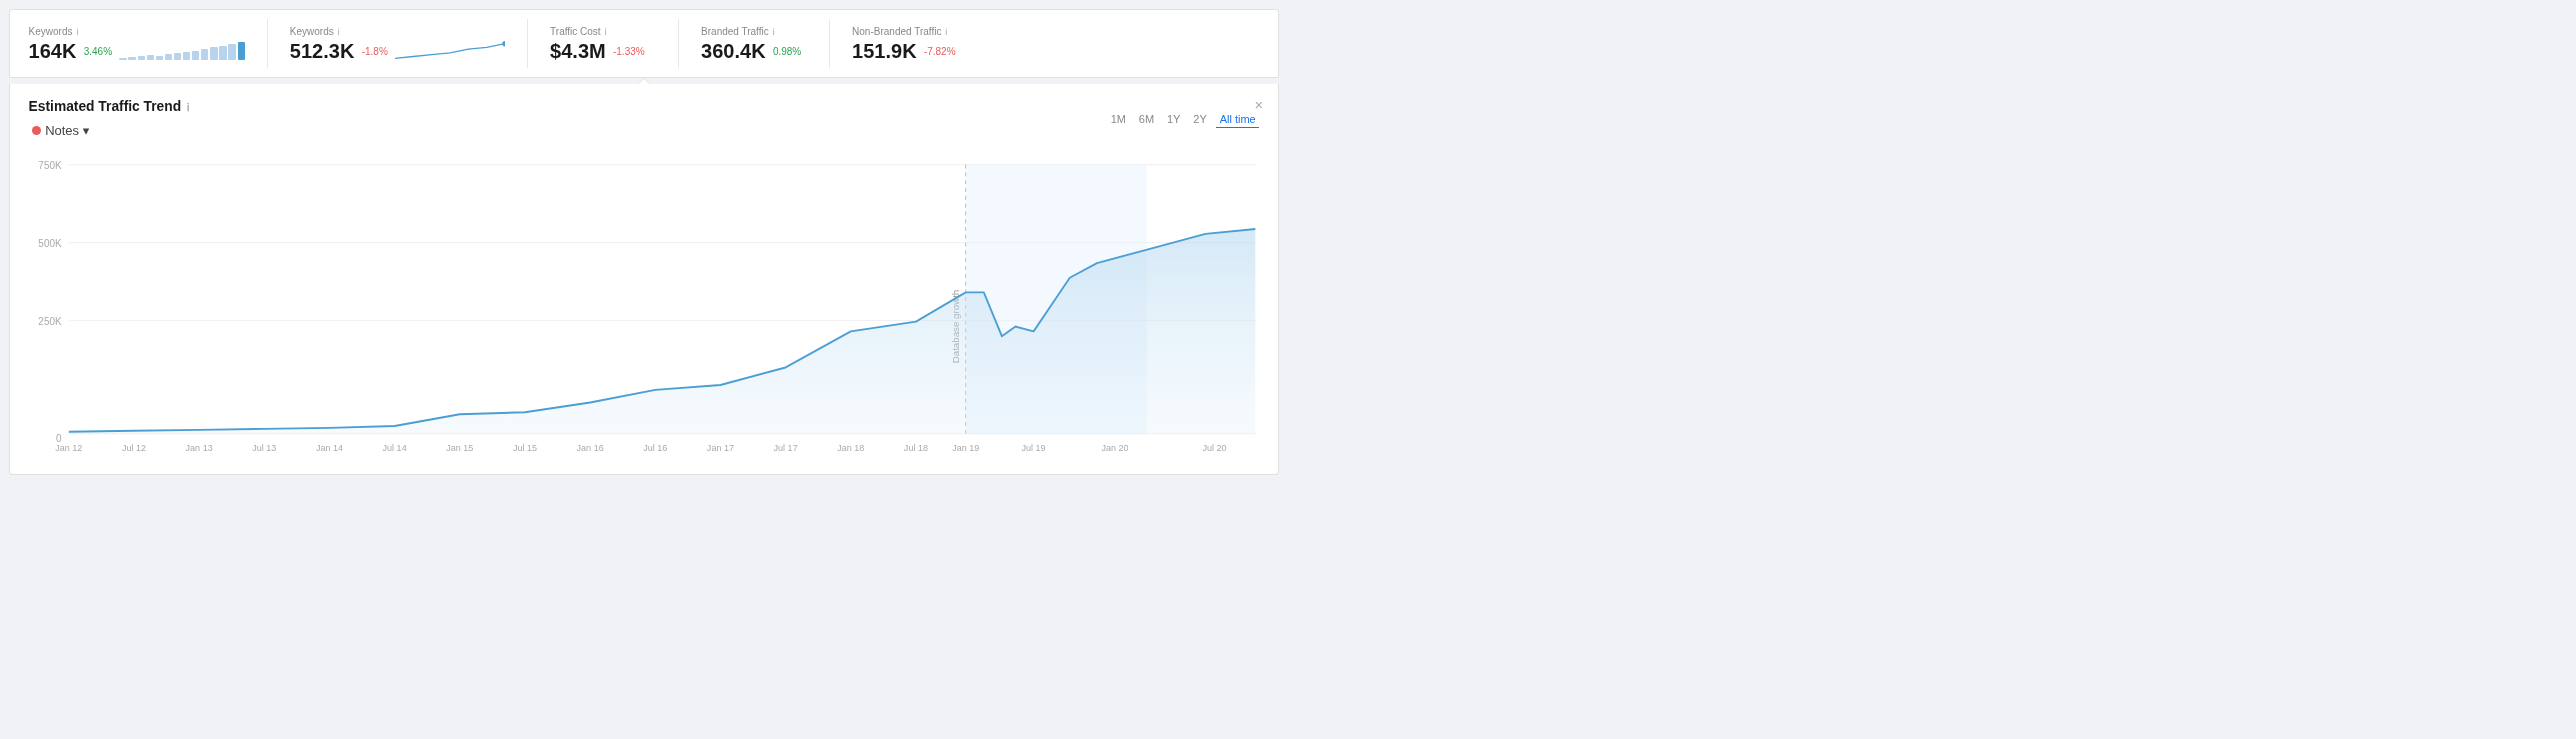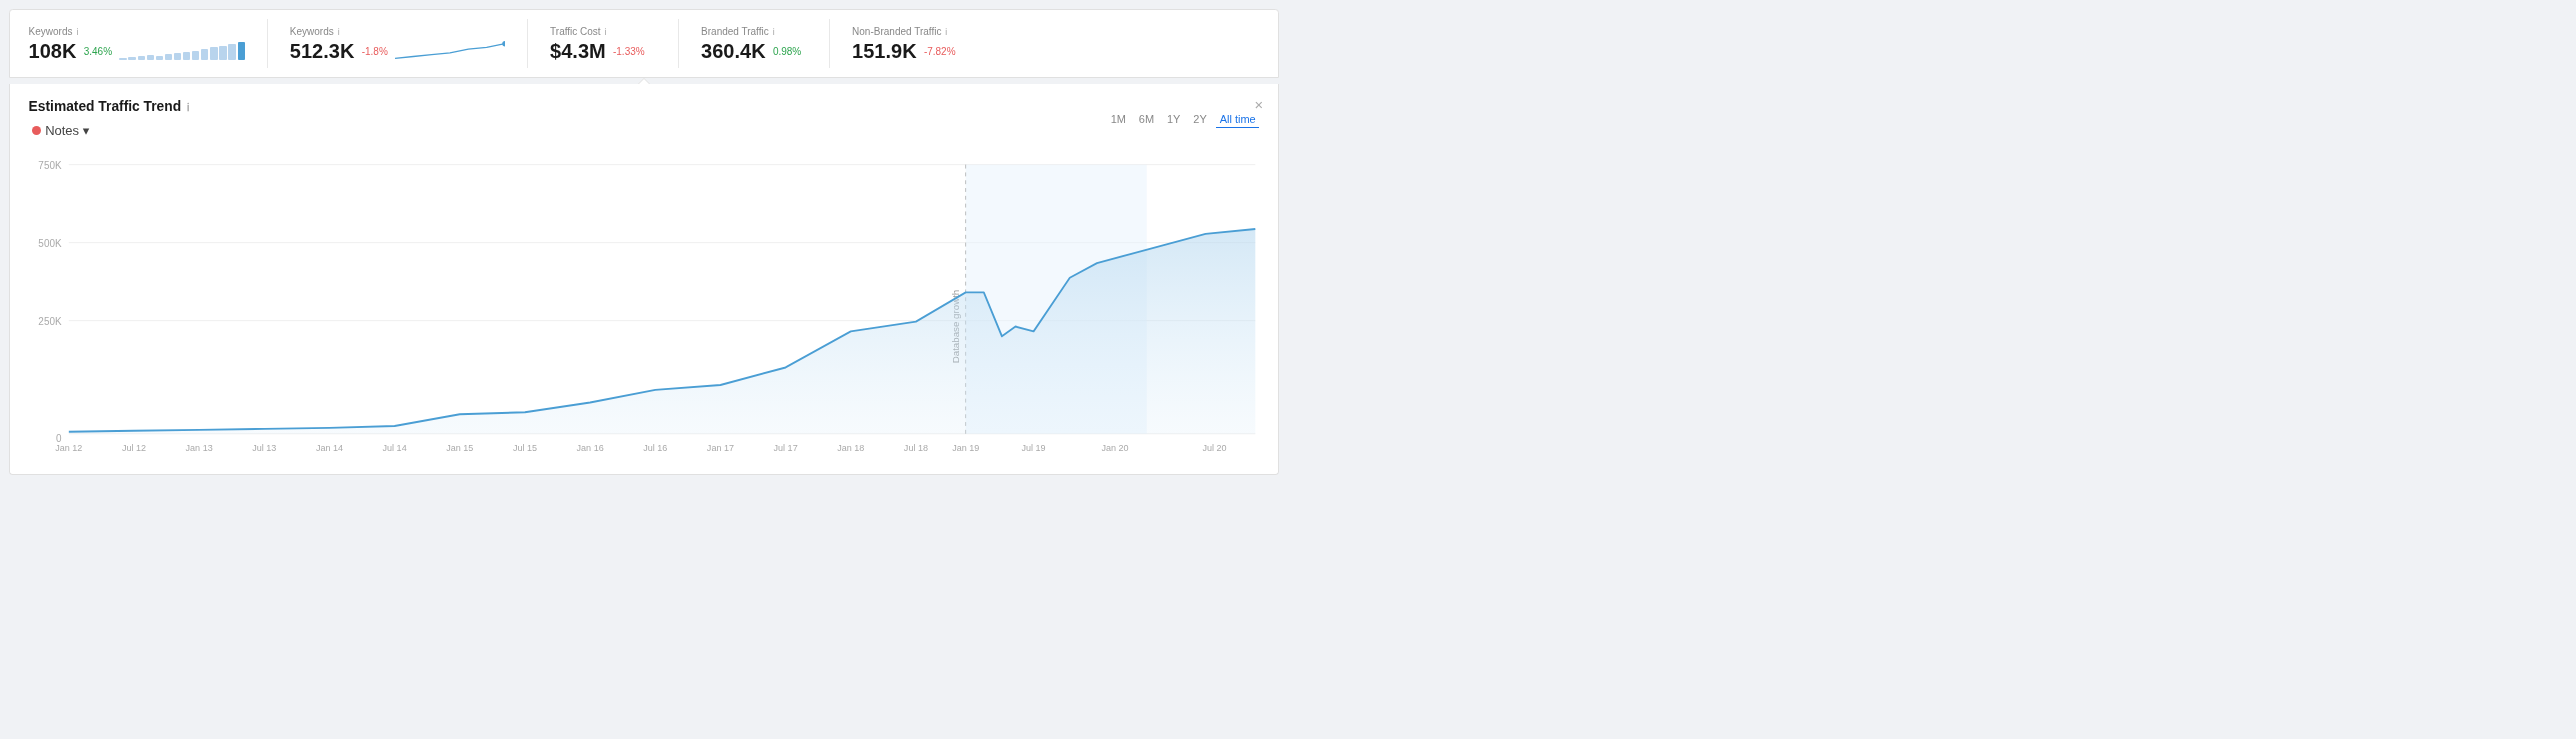--- a/index.html
+++ b/index.html
@@ -205,21 +205,21 @@
 <body>
 
 <div class="metrics-bar">
 
   <div class="metric-item">
     <div class="metric-label">
       <span>Keywords</span>
       <span class="info-icon">ℹ</span>
     </div>
     <div class="metric-value-row">
-      <span class="metric-value">108K</span>
+      <span class="metric-value">164K</span>
       <span class="metric-change-pos">3.46%</span>
       <div class="sparkline-bars">
         <div class="spark-bar" style="height:2.8px"></div>
         <div class="spark-bar" style="height:3.7px"></div>
         <div class="spark-bar" style="height:4.6px"></div>
         <div class="spark-bar" style="height:5.5px"></div>
         <div class="spark-bar" style="height:4.6px"></div>
         <div class="spark-bar" style="height:6.4px"></div>
         <div class="spark-bar" style="height:7.3px"></div>
         <div class="spark-bar" style="height:8.3px"></div>

